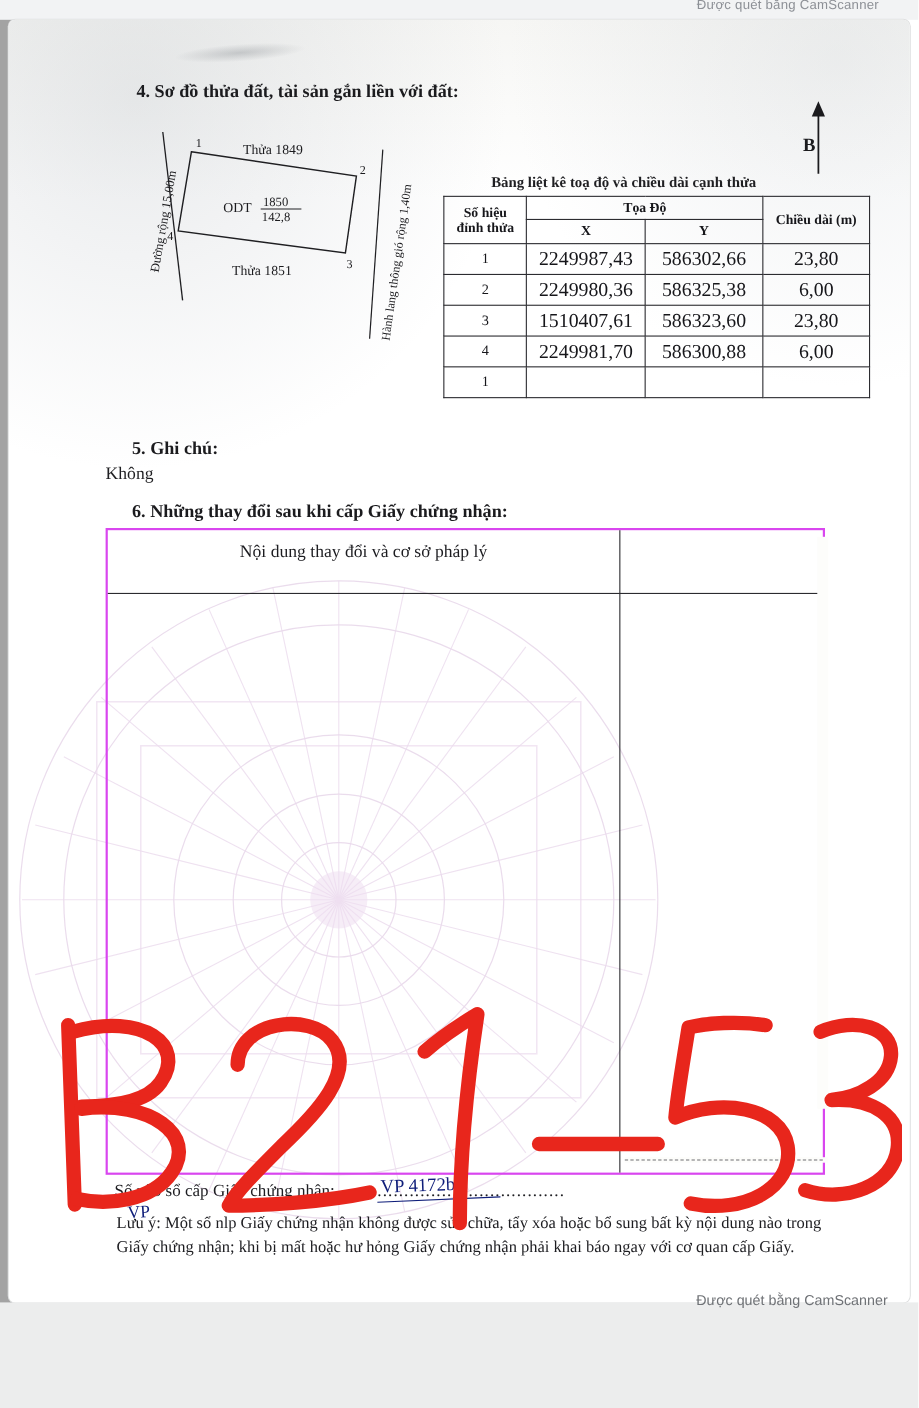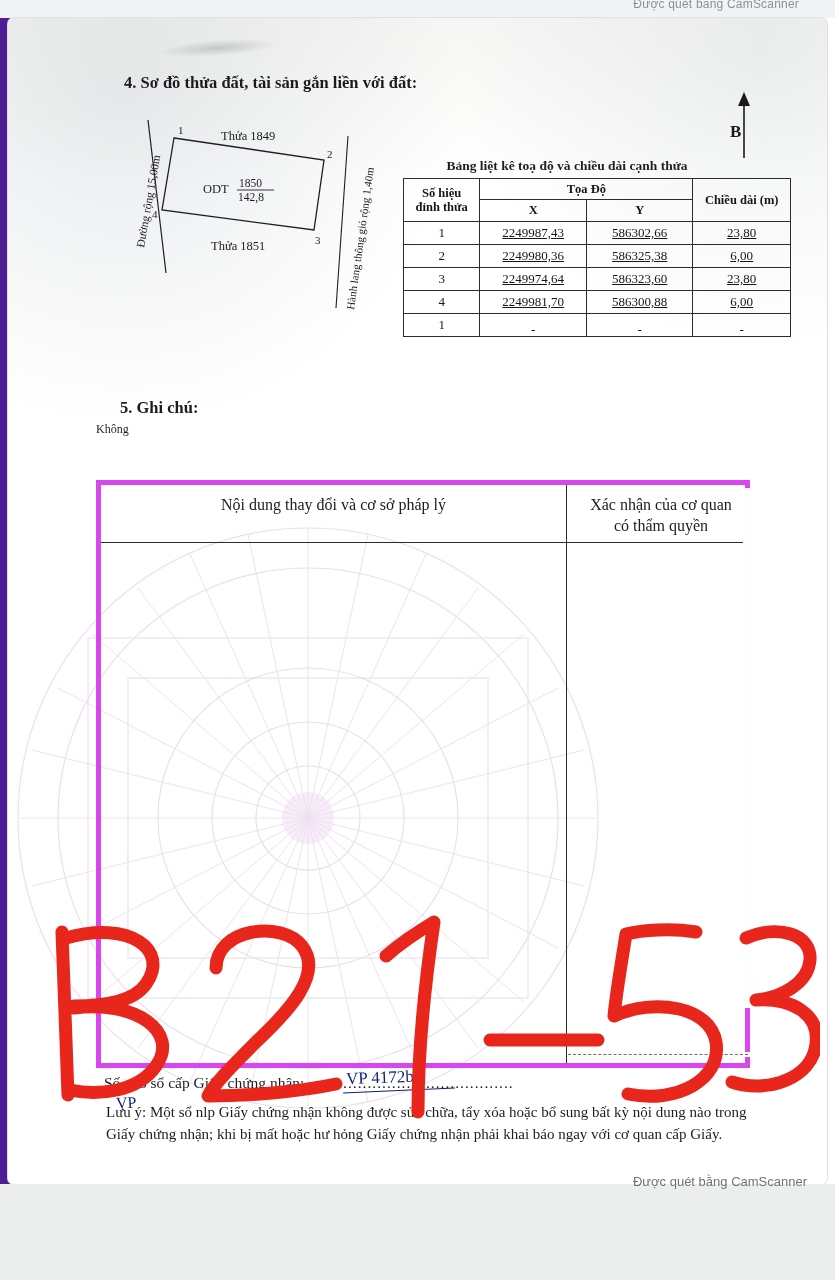--- a/index.html
+++ b/index.html
@@ -14,21 +14,21 @@
     font-family: "Liberation Serif", serif;
     position: relative;
   }
 
   
   #page {
     position: absolute;
     left: 0; top: 0;
     width: 794px;
     height: 1280px;
-    background: #4c1d95;
+    background: #a3a3a3;
   }
 
   
   .top-strip {
     position: absolute;
     left: 0; top: 0;
     width: 835px; height: 18px;
     background: #f2f3f4;
   }
   .top-strip-text {
@@ -108,21 +108,21 @@
     margin-left: 24px;
   }
   .plain {
     position: absolute;
     font-size: 16.5px;
     color: #1f1f22;
   }
 
   #t-sec4 { left: 92px; top: 55px; font-weight: bold; }
   #t-sec5 { left: 88px; top: 380px; }
-  #t-sec5-val { left: 88px; top: 404px; font-size: 12px; }
+  #t-sec5-val { left: 88px; top: 404px; font-size: 16px; }
   #t-sec6 { left: 88px; top: 437px; }
 
   
   .sketch {
     position: absolute;
     left: 88px;
     top: 80px;
     width: 280px;
     height: 290px;
   }
@@ -153,21 +153,21 @@
     border: 1px solid #2c2c30;
     text-align: center;
     padding: 3px 2px;
     font-weight: normal;
   }
   table.coord th.hdr {
     font-weight: bold;
     font-size: 12.5px;
     line-height: 1.15;
   }
-  table.coord td.num { font-size: 13px; text-decoration: underline; }
+  table.coord td.num { font-size: 18px; }
   .col-stt { width: 74px; }
   .col-xy  { width: 104px; }
   .col-len { width: 96px; }
 
   
   .north {
     position: absolute;
     left: 716px;
     top: 72px;
     width: 40px;
@@ -182,21 +182,21 @@
     color: #1b1b1e;
   }
 
   
   .changes {
     position: absolute;
     left: 88px;
     top: 462px;
     width: 654px;
     height: 588px;
-    border: 5px solid #d946ef;
+    border: 2px solid #d946ef;
     box-sizing: border-box;
   }
   .changes .vline {
     position: absolute;
     left: 465px; top: 0; bottom: 0;
     width: 1px;
     background: #2b2b2f;
   }
   .changes .hline {
     position: absolute;
@@ -375,21 +375,21 @@
             <td class="num">23,80</td>
           </tr>
           <tr>
             <td>2</td>
             <td class="num">2249980,36</td>
             <td class="num">586325,38</td>
             <td class="num">6,00</td>
           </tr>
           <tr>
             <td>3</td>
-            <td class="num">2249974,64</td>
+            <td class="num">1510407,61</td>
             <td class="num">586323,60</td>
             <td class="num">23,80</td>
           </tr>
           <tr>
             <td>4</td>
             <td class="num">2249981,70</td>
             <td class="num">586300,88</td>
             <td class="num">6,00</td>
           </tr>
           <tr>
@@ -398,29 +398,26 @@
             <td class="num">&nbsp;</td>
             <td class="num">&nbsp;</td>
           </tr>
         </tbody>
       </table>
     </div>
 
     <div class="sec-title" id="t-sec5">5. Ghi chú:</div>
     <div class="plain" id="t-sec5-val">Không</div>
 
+    <div class="sec-title" id="t-sec6">6. Những thay đổi sau khi cấp Giấy chứng nhận:</div>
 
     <div class="changes">
       <div class="vline"></div>
       <div class="hline"></div>
       <div class="hdr-left">Nội dung thay đổi và cơ sở pháp lý</div>
-      <div class="hdr-right">
-        <span>Xác nhận của cơ quan</span><br>
-        <span>có thẩm quyền</span>
-      </div>
     </div>
 
     <div class="mask-white" style="left:735px; top:470px; width:10px; height:520px;"></div>
     <div class="mask-white" style="left:560px; top:1034px; width:185px; height:5px;"></div>
     <div class="dashline"></div>
 
     <div class="bline" id="b-line1">Số vào sổ cấp Giấy chứng nhận:</div>
     <div class="bline" id="b-dots">...................................</div>
     <div class="bline" id="b-hand">VP  4172b</div>
     <div id="b-hand-u" style="position:absolute;"></div>

